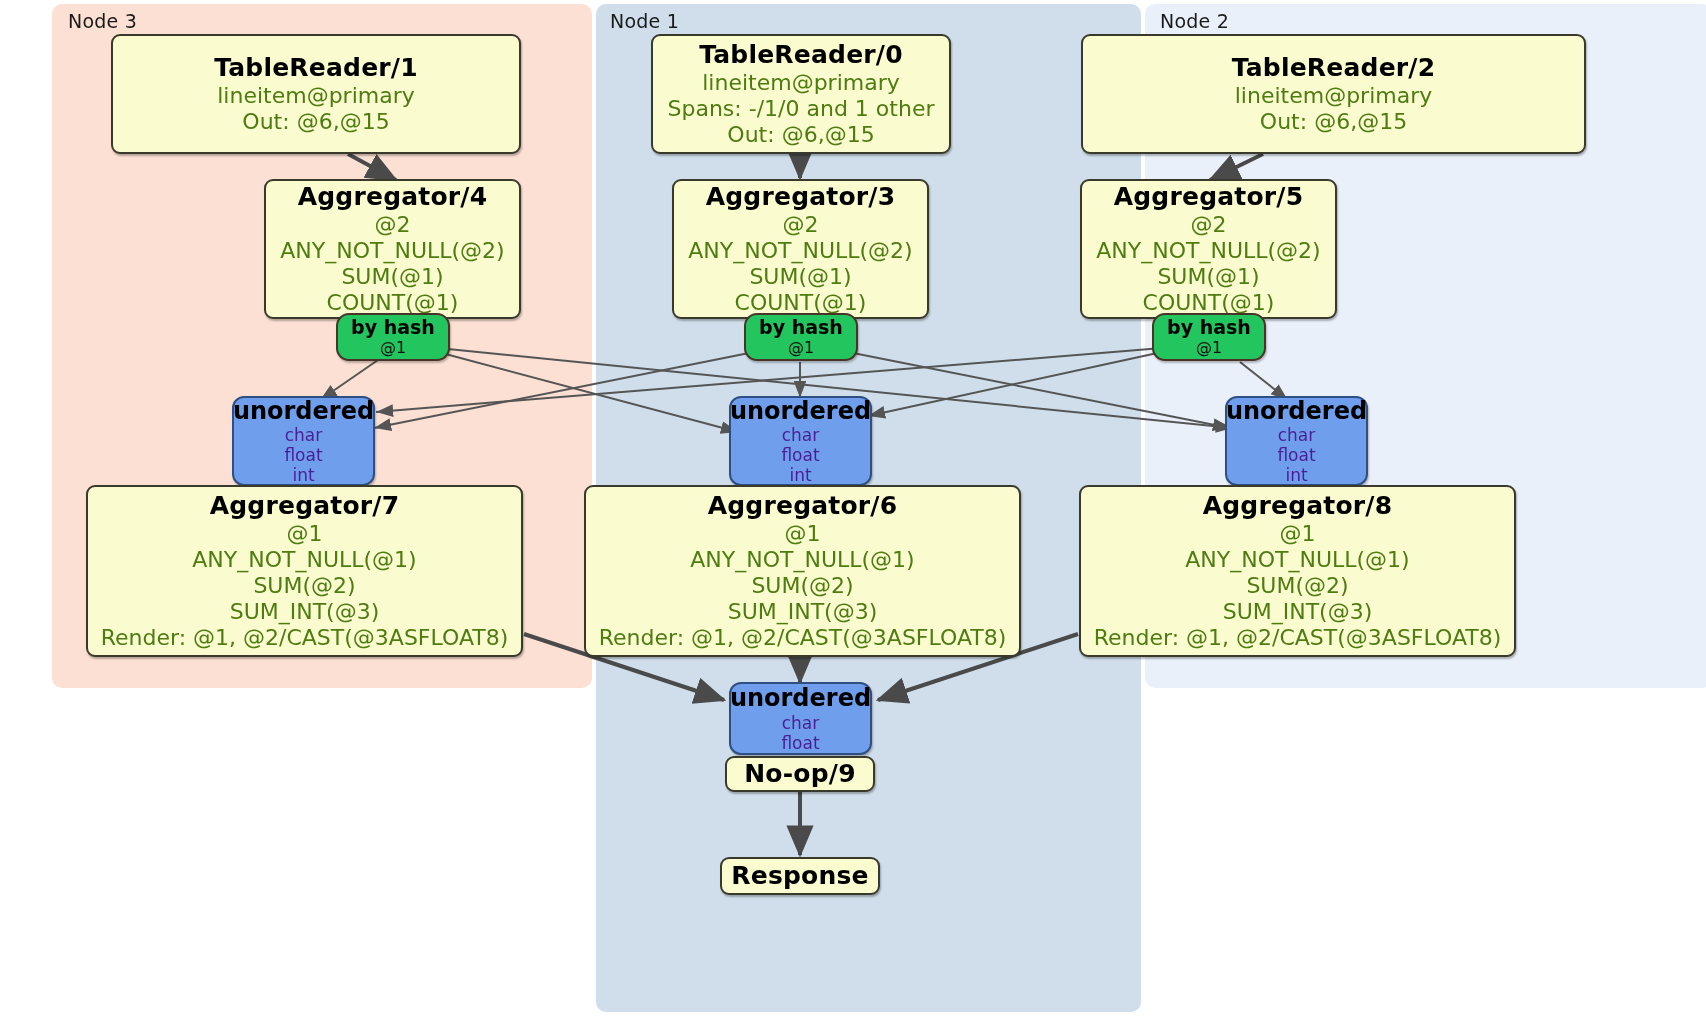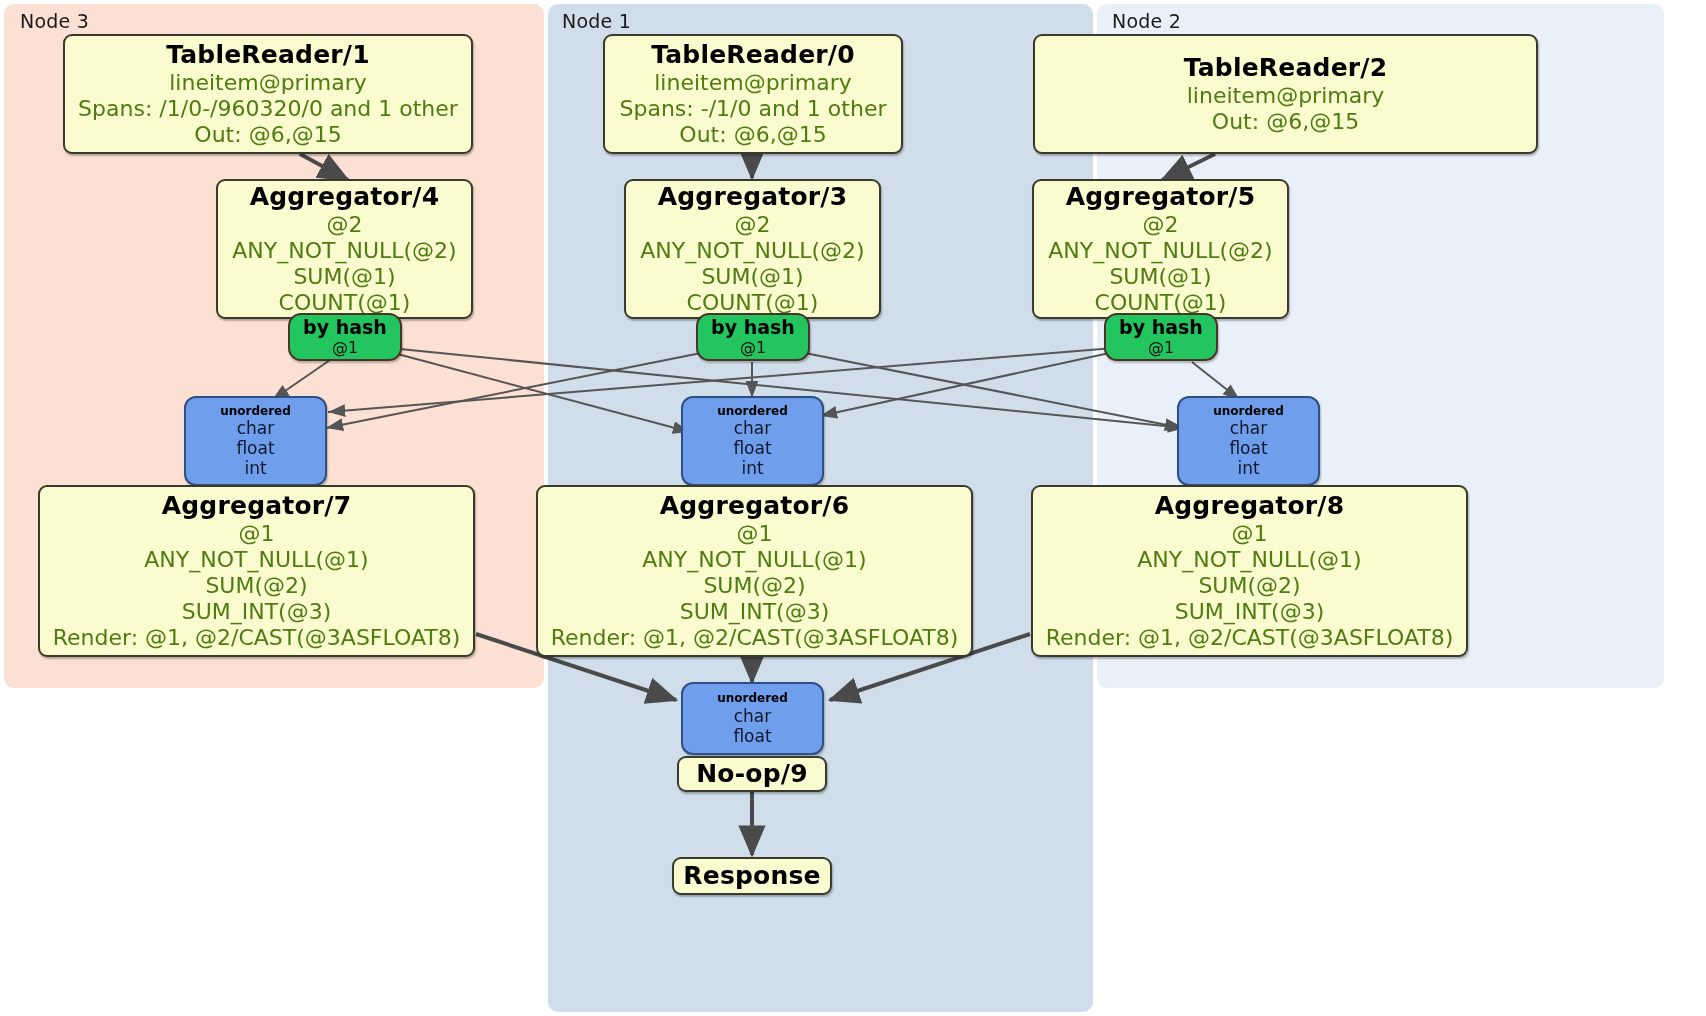--- a/index.html
+++ b/index.html
@@ -1,20 +1,20 @@
 <!DOCTYPE html>
 <html><head>
 <meta charset="utf-8">
 <style>
   html,body{margin:0;padding:0;background:#ffffff;}
   body{
     font-family:"DejaVu Sans","Liberation Sans",sans-serif;
     width:1706px;height:1016px;position:relative;overflow:hidden;
   }
-  #stage{position:relative;width:1448px;height:1016px;}
+  #stage{position:relative;width:1448px;height:1016px;margin-left:48px;}
 
   
   .panel{position:absolute;border-radius:10px;}
   .panel-label{
     position:absolute;font-size:19px;color:#1a1a1a;
     letter-spacing:0.2px;white-space:nowrap;
   }
 
   
   svg.edges{position:absolute;left:0;top:0;width:1706px;height:1016px;overflow:visible;}
@@ -36,22 +36,22 @@
     background:#22c55e;border:2px solid #4a3327;border-radius:13px;
     box-shadow:1px 2px 2px rgba(0,0,0,.25);
   }
   .router .title{font-weight:bold;font-size:19px;color:#000;}
   .router .line{font-size:16px;color:#111;}
 
   .sync{
     background:#6f9fec;border:2px solid #2f4f82;border-radius:12px;
     box-shadow:1px 2px 2px rgba(0,0,0,.25);
   }
-  .sync .title{font-weight:bold;font-size:12px;color:#000;}
-  .sync .line{font-size:17px;color:#0f172a;}
+  .sync .title{font-weight:bold;font-size:24px;color:#000;}
+  .sync .line{font-size:17px;color:#4c1d95;}
 
   .small-proc .title{font-size:25px;}
 </style>
 </head>
 <body>
 
 <div id="stage">
 
   <div class="panel" style="left:4px;top:4px;width:540px;height:684px;background:#fbe0d3;"></div>
   <div class="panel-label" style="left:20px;top:10px;">Node 3</div>
@@ -91,21 +91,20 @@
     <path d="M476,634 L676,700" stroke="#4a4a4a" stroke-width="4" fill="none" marker-end="url(#ah)"></path>
     <path d="M752,655 L752,682" stroke="#4a4a4a" stroke-width="4" fill="none" marker-end="url(#ah)"></path>
     <path d="M1030,634 L830,700" stroke="#4a4a4a" stroke-width="4" fill="none" marker-end="url(#ah)"></path>
 
     <path d="M752,790 L752,855" stroke="#4a4a4a" stroke-width="4" fill="none" marker-end="url(#ah)"></path>
   </svg>
 
   <div class="box proc" style="left:63px;top:34px;width:410px;height:120px;">
     <div class="title">TableReader/1</div>
     <div class="line">lineitem@primary</div>
-    <div class="line">Spans: /1/0-/960320/0 and 1 other</div>
     <div class="line">Out: @6,@15</div>
   </div>
 
   <div class="box proc" style="left:603px;top:34px;width:300px;height:120px;">
     <div class="title">TableReader/0</div>
     <div class="line">lineitem@primary</div>
     <div class="line">Spans: -/1/0 and 1 other</div>
     <div class="line">Out: @6,@15</div>
   </div>
 

